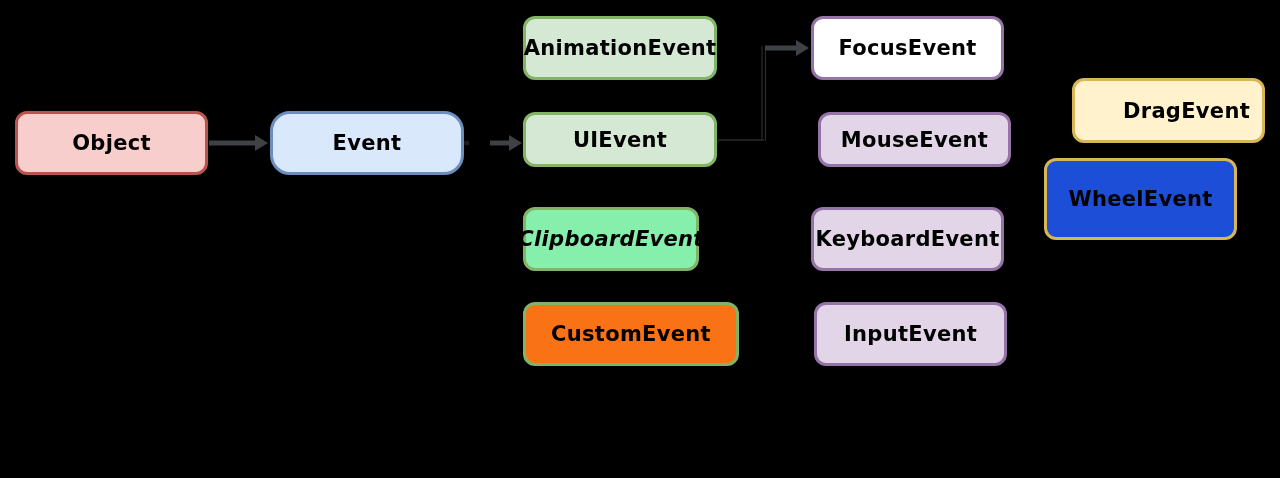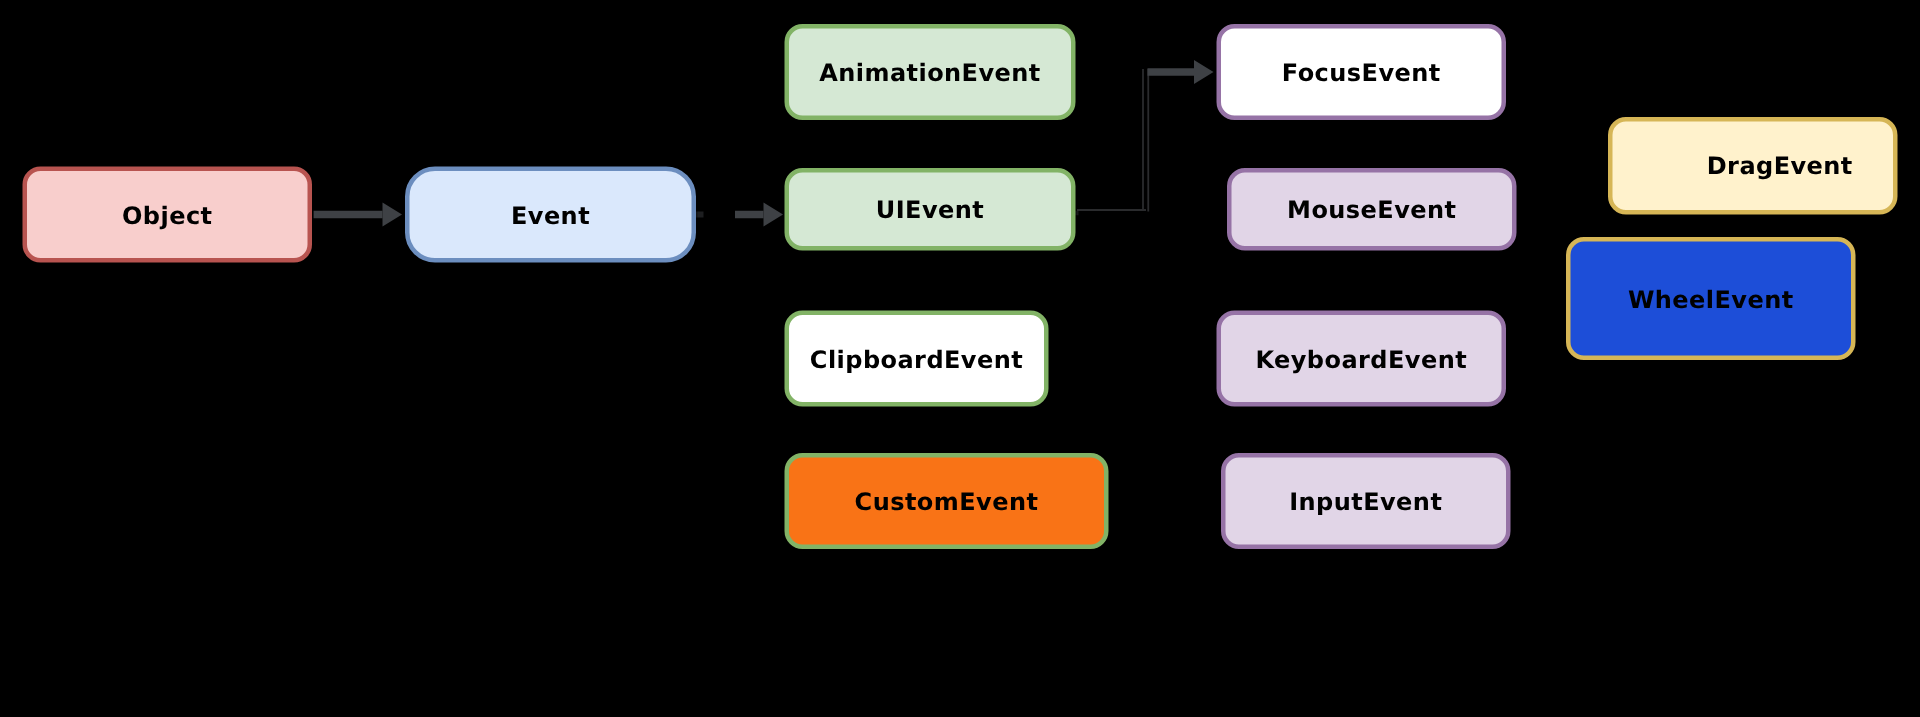--- a/index.html
+++ b/index.html
@@ -13,21 +13,21 @@
   .edges-layer{position:absolute;left:0;top:0;width:1280px;height:478px;}
   .node{
     position:absolute;
     box-sizing:border-box;
     border:3px solid #000;
     border-radius:12px;
     display:flex;align-items:center;justify-content:center;
     box-shadow:0 0 0 1px rgba(0,0,0,0.35);
   }
   .node-label{
-    font-size:16px;
+    font-size:21px;
     font-weight:bold;
     color:#000;
     letter-spacing:0.3px;
     white-space:nowrap;
     user-select:none;
   }
 </style>
 </head>
 <body>
 
@@ -51,21 +51,21 @@
       </div>
       <div class="node" style="left: 270px; top: 111px; width: 194px; height: 64px; background: rgb(218, 232, 252); border-color: rgb(108, 142, 191); border-radius: 20px;">
         <span class="node-label">Event</span>
       </div>
       <div class="node" style="left: 523px; top: 16px; width: 194px; height: 64px; background: rgb(213, 232, 212); border-color: rgb(130, 179, 102);">
         <span class="node-label">AnimationEvent</span>
       </div>
       <div class="node" style="left: 523px; top: 112px; width: 194px; height: 55px; background: rgb(213, 232, 212); border-color: rgb(130, 179, 102);">
         <span class="node-label">UIEvent</span>
       </div>
-      <div class="node" style="left: 523px; top: 207px; width: 176px; height: 64px; background: #ffffff; border-color: rgb(130, 179, 102);">
+      <div class="node" style="left: 523px; top: 207px; width: 176px; height: 64px; background: #86efac; border-color: rgb(130, 179, 102); font-style: italic;">
         <span class="node-label">ClipboardEvent</span>
       </div>
       <div class="node" style="left: 523px; top: 302px; width: 216px; height: 64px; background: #f97316; border-color: rgb(130, 179, 102);">
         <span class="node-label">CustomEvent</span>
       </div>
       <div class="node" style="left: 811px; top: 16px; width: 193px; height: 64px; background: #ffffff; border-color: rgb(150, 115, 166);">
         <span class="node-label">FocusEvent</span>
       </div>
       <div class="node" style="left: 818px; top: 112px; width: 193px; height: 55px; background: rgb(225, 213, 231); border-color: rgb(150, 115, 166);">
         <span class="node-label">MouseEvent</span>

